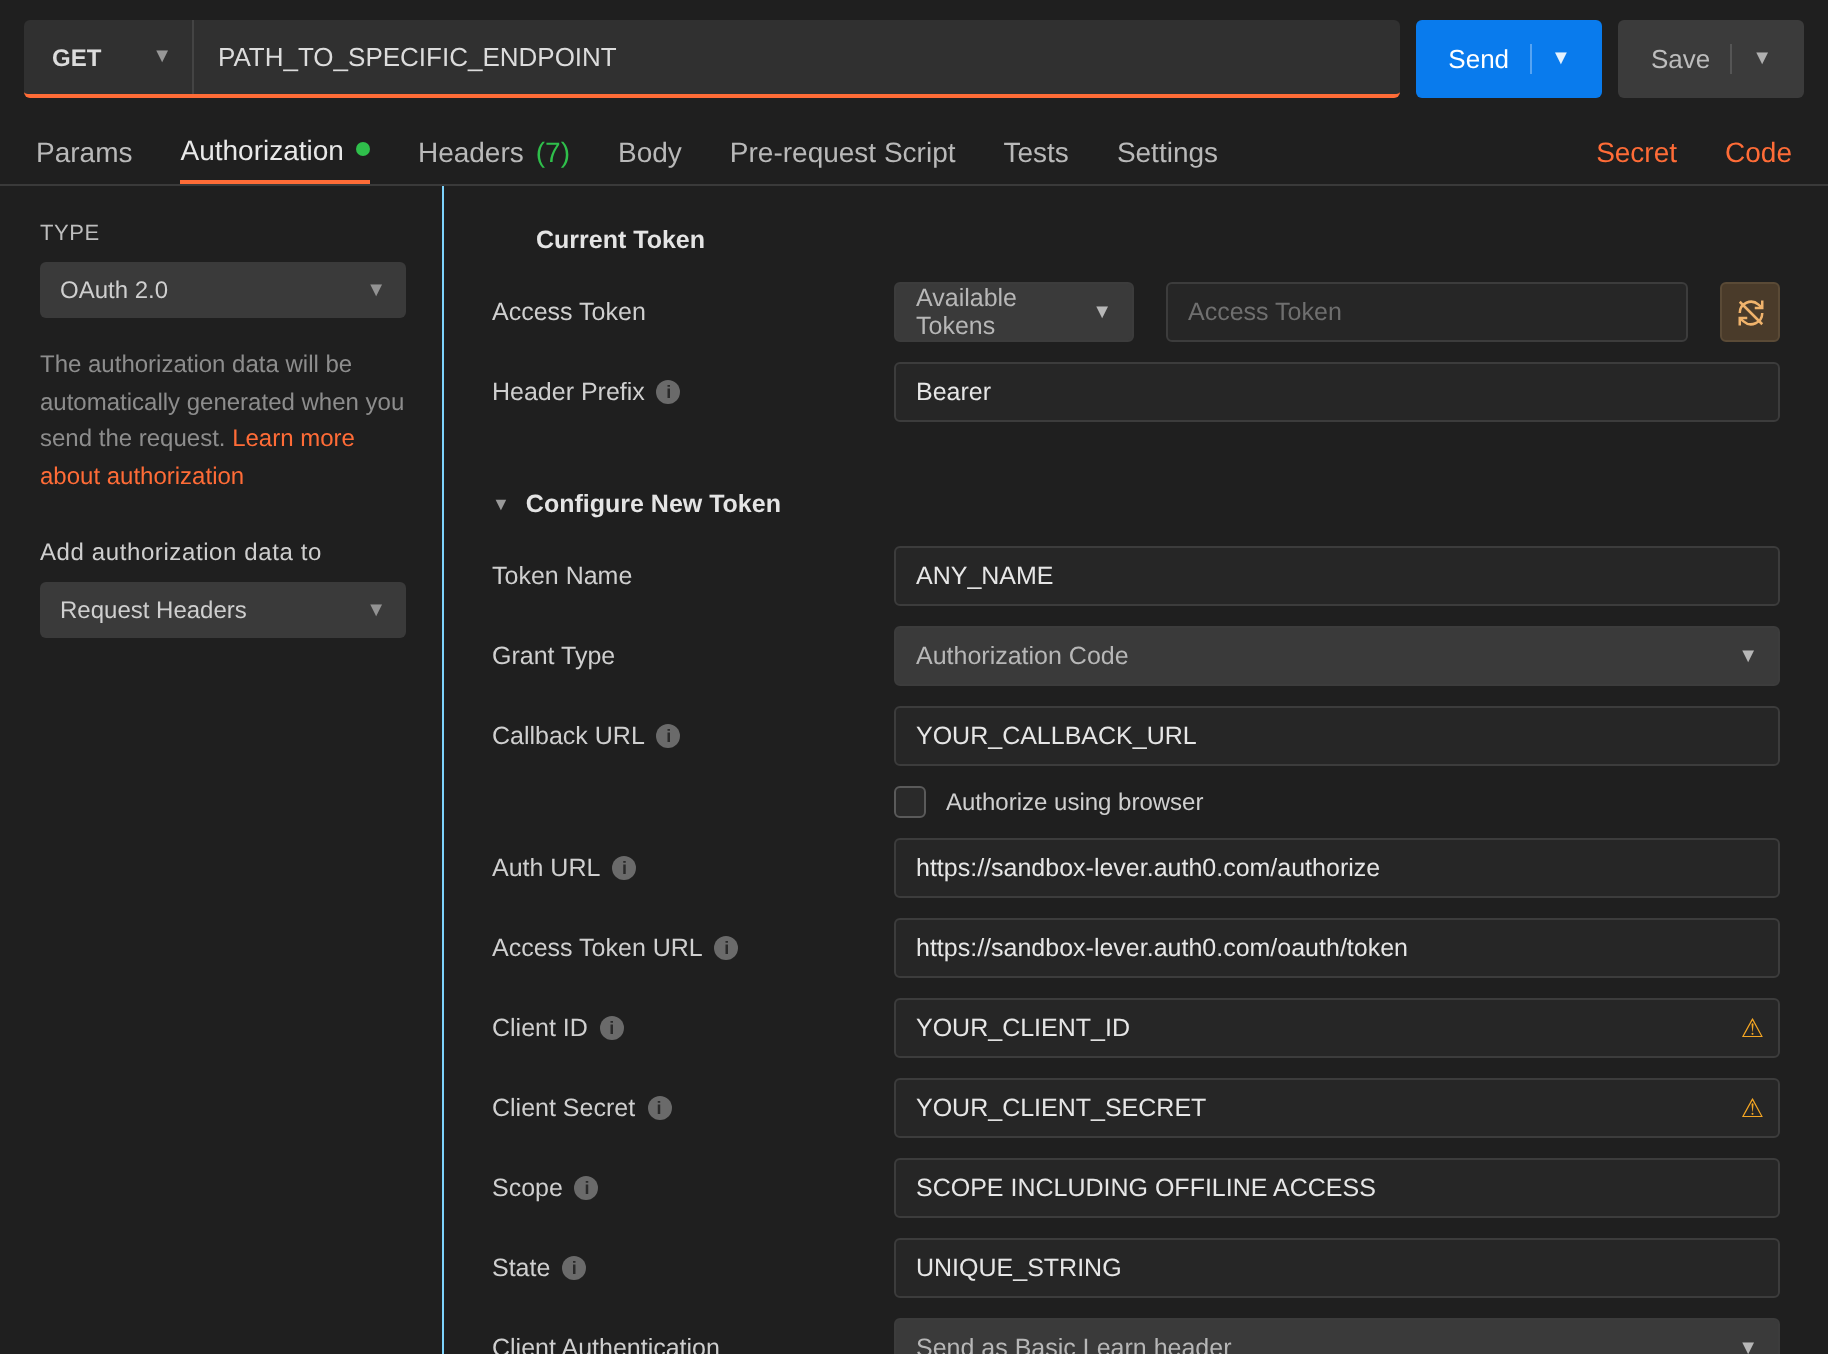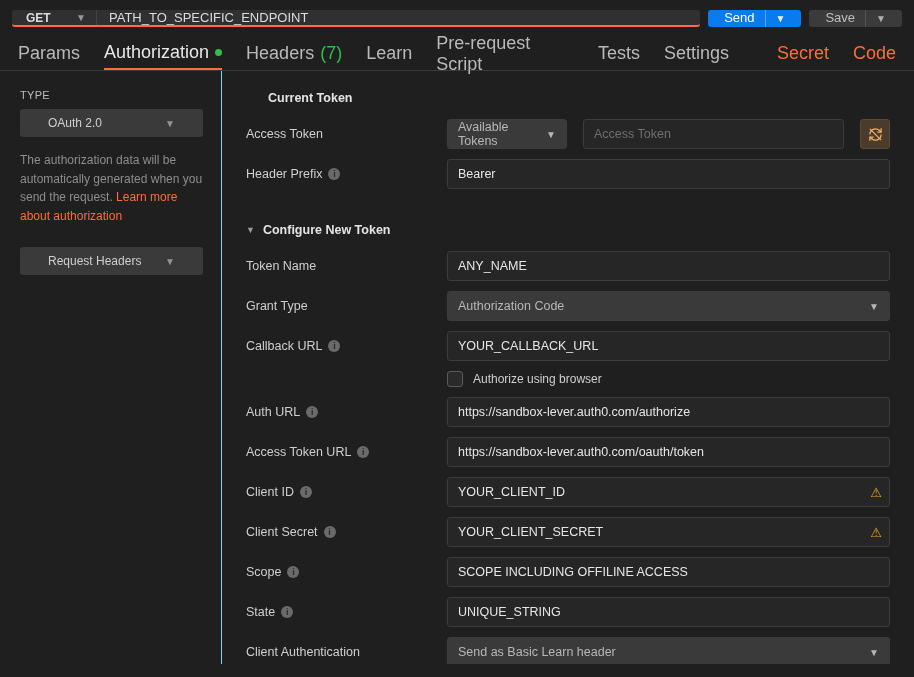--- a/index.html
+++ b/index.html
@@ -44,42 +44,42 @@
     color: #dcdcdc;
     padding: 0 12px;
     font-size: 13px;
     outline: none;
   }
   .btn {
     background: #097bed;
     color: #fff;
     border:none;
     border-radius:3px;
-    padding: 0 16px;
+    padding: 12px 16px;
     font-size:13px;
     display:flex;
     align-items:flex-start;
     gap:10px;
     cursor:pointer;
   }
   .btn .chev { font-size:10px; opacity:.9; border-left:1px solid rgba(255,255,255,.35); padding-left:10px; height:100%; display:flex; align-items:center;}
   .btn.secondary {
     background: #3b3b3b;
     color: #bdbdbd;
   }
   .btn.secondary .chev { border-left:1px solid rgba(255,255,255,.15); }
 
   
   .tabs {
     display:flex;
     align-items:center;
     border-bottom:1px solid #3a3a3a;
     padding: 0 18px;
     height: 34px;
-    font-size:18px;
+    font-size:14px;
     color:#b9b9b9;
     gap: 24px;
   }
   .tab { cursor:pointer; display:flex; align-items:center; gap:6px; height:100%; }
   .tab.active { color:#e8e8e8; border-bottom:2px solid #ff6c37; }
   .dot { width:7px; height:7px; border-radius:50%; background:#2fbf4b; display:inline-block;}
   .count { color:#2fbf4b; }
   .tabs .spacer { flex:1; }
   .link-orange { color:#ff6c37; cursor:pointer; }
 
@@ -93,21 +93,21 @@
     padding: 18px 18px 18px 20px;
     border-right:1px solid #7dd3fc;
   }
   .label-sm { font-size:11px; letter-spacing:.3px; color:#bdbdbd; margin-bottom:8px; }
   .select {
     background:#3a3a3a;
     color:#cfcfcf;
     border:none;
     width:100%;
     height:28px;
-    padding:0 28px;
+    padding:0 10px;
     border-radius:3px;
     display:flex;
     align-items:center;
     justify-content:space-between;
     font-size:12px;
     cursor:pointer;
   }
   .help {
     font-size:12px;
     line-height:1.55;
@@ -223,21 +223,21 @@
     </div>
   <div class="tab active">
     <span>Authorization</span>
     <span class="dot"></span>
   </div>
   <div class="tab">
     <span>Headers</span>
     <span class="count">(7)</span>
   </div>
   <div class="tab">
-      <span>Learn</span>
+      <span>Body</span>
     </div>
   <div class="tab">
       <span>Pre-request Script</span>
     </div>
   <div class="tab">
       <span>Tests</span>
     </div>
   <div class="tab">
       <span>Settings</span>
     </div>
@@ -251,20 +251,21 @@
   <div class="sidebar">
     <div class="label-sm">TYPE</div>
     <div class="select">
       <span>OAuth 2.0</span>
       <span style="font-size:10px;opacity:.6;">▼</span>
     </div>
     <div class="help">
       <span>The authorization data will be automatically generated when you send the request. </span><span class="link-orange">Learn more about authorization</span>
     </div>
     <div class="section-gap"></div>
+    <div class="label-sm" style="font-size:12px;color:#cfcfcf;">Add authorization data to</div>
     <div class="select">
       <span>Request Headers</span>
       <span style="font-size:10px;opacity:.6;">▼</span>
     </div>
   </div>
 
   <div class="main">
 
     <div class="section-title" style="margin-left:22px;">Current Token</div>
 

